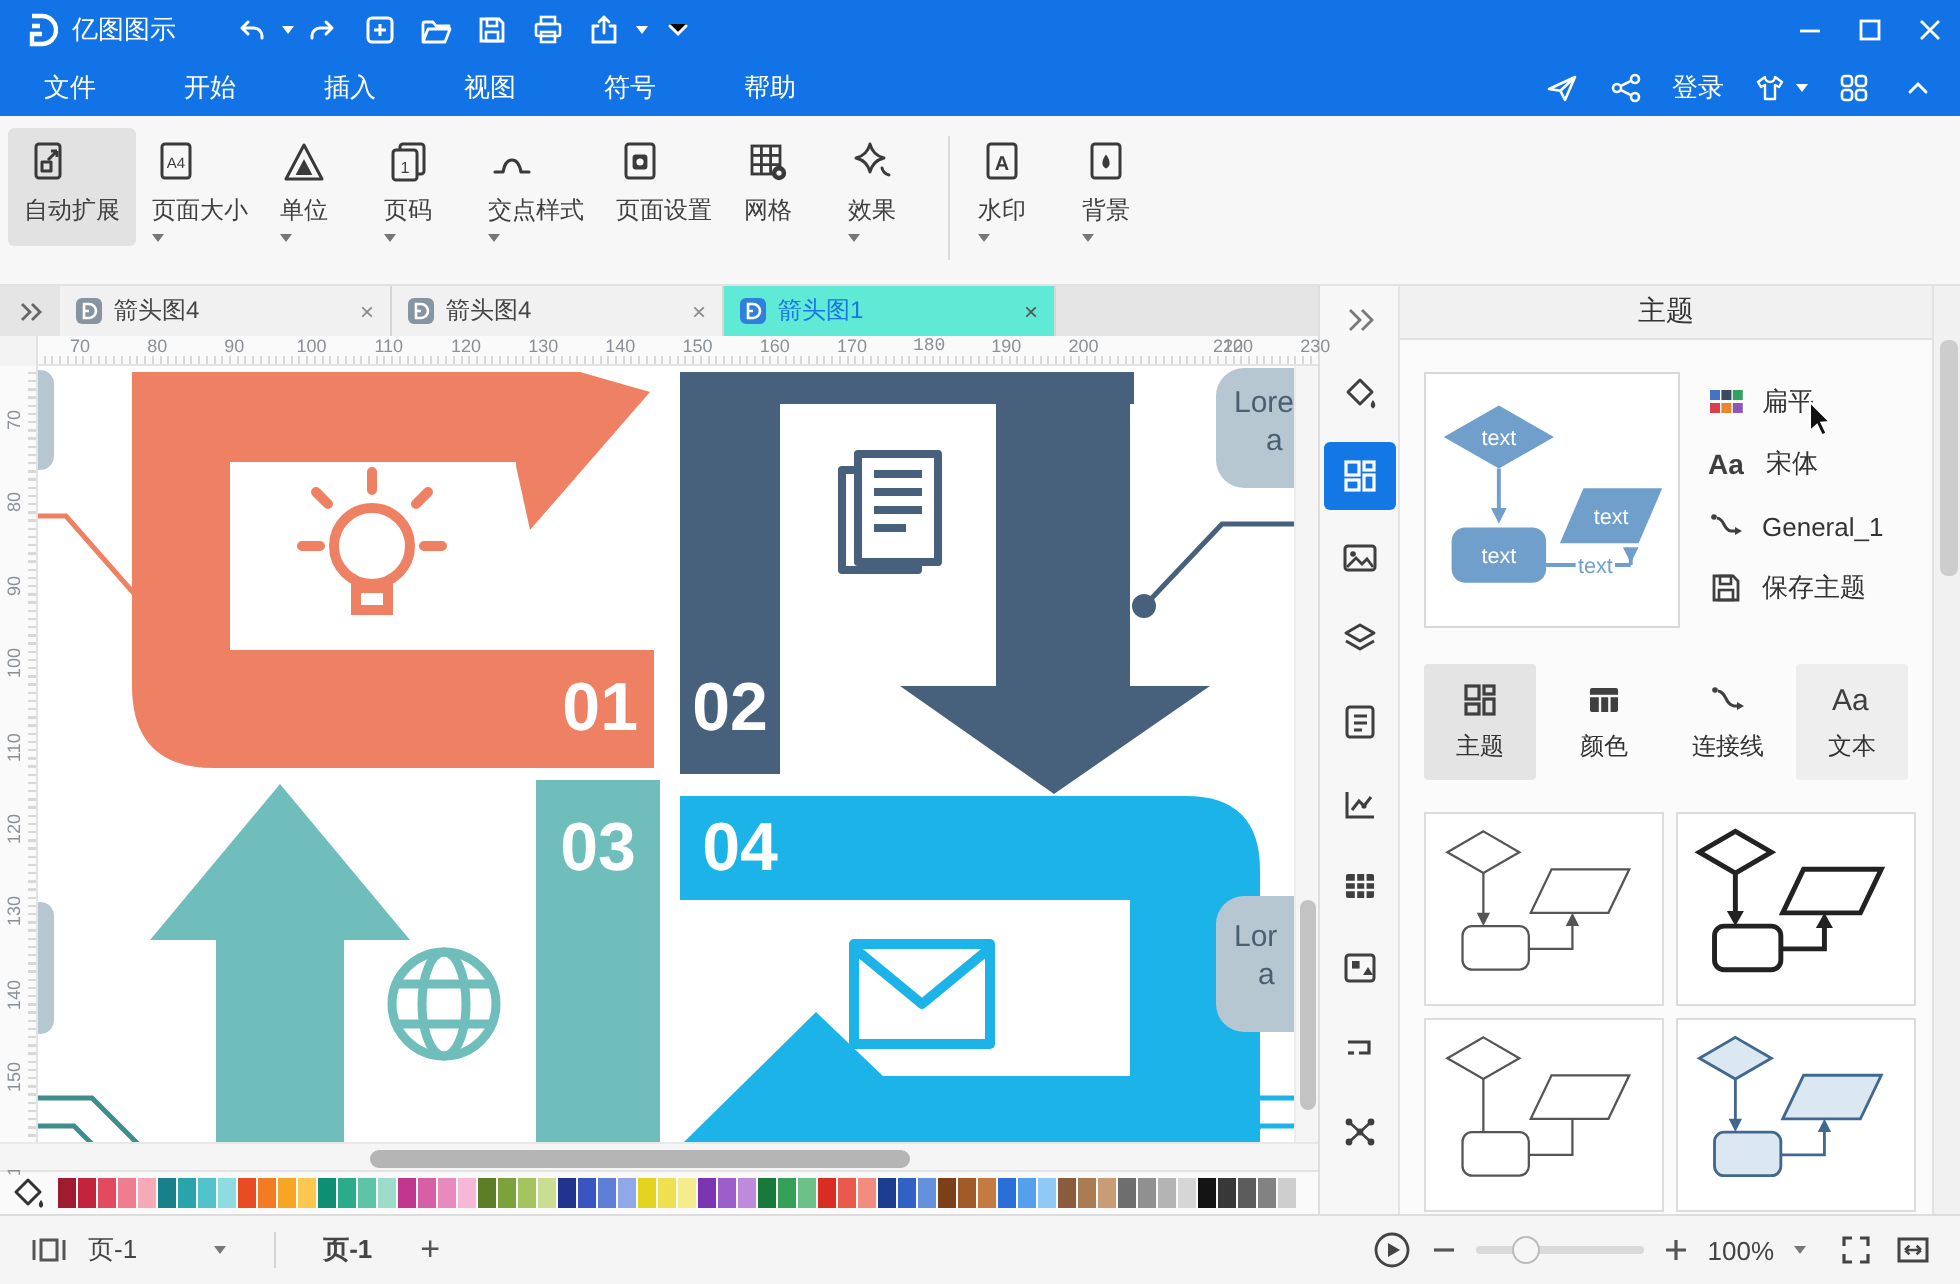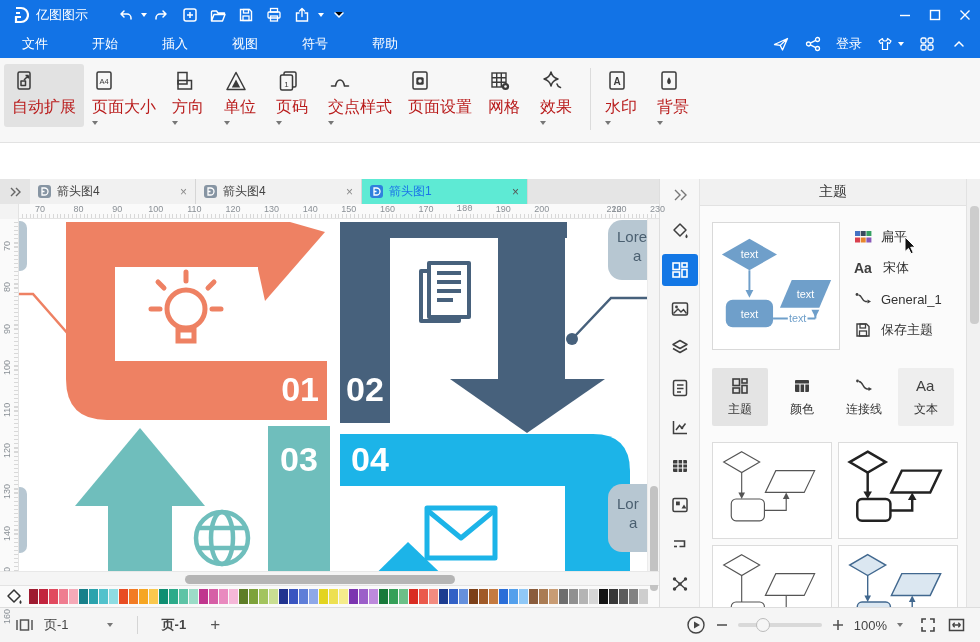--- a/index.html
+++ b/index.html
@@ -23,27 +23,27 @@
   .menu-item { padding:0 22px; display:flex; align-items:center; font-size:13px; }
   .menu-item.active { background:#fff; color:#333; }
   .menu-right { margin-left:auto; display:flex; align-items:center; gap:14px; padding-right:12px; }
   .mi-icon { display:flex; align-items:center; }
 
   
   .ribbon { height:85px; background:#f7f7f7; border-bottom:1px solid #e2e2e2; display:flex; align-items:flex-start; padding:6px 2px 0 4px; flex:0 0 auto; }
   .rbtn { display:flex; flex-direction:column; align-items:flex-start; padding:5px 8px 2px; border-radius:3px; min-width:52px; }
   .rbtn.selected { background:#e2e2e2; }
   .rbtn .ric { margin-bottom:4px; }
-  .rbtn .rlabel { font-size:16px; color:#b91c1c; white-space:nowrap; }
+  .rbtn .rlabel { font-size:12px; color:#404040; white-space:nowrap; }
   .rbtn .rcaret { margin-top:3px; height:4px; }
   .rsep { width:1px; height:62px; background:#dcdcdc; margin:4px 6px 0; }
 
   
   .left-col { width:660px; display:flex; flex-direction:column; border-right:1px solid #dedede; }
-  .content-row { flex:1; display:flex; min-height:0;margin-top:36px; }
+  .content-row { flex:1; display:flex; min-height:0; }
   .tabbar { height:25px; background:#e5e5e5; display:flex; align-items:stretch; flex:0 0 auto; }
   .tab-chevron { width:30px; display:flex; align-items:center; justify-content:center; }
   .doc-tab { width:166px; background:#f1f1f1; border-right:1px solid #d6d6d6; display:flex; align-items:center; padding:0 8px; gap:6px; font-size:12px; color:#444; }
   .doc-tab .tab-close { margin-left:auto; color:#8a8a8a; font-size:12px; }
   .doc-tab.active { background:#5eead4; color:#1b74e8; }
   .doc-tab.active .tab-close { color:#555; }
 
   
   .ruler-row { height:15px; display:flex; flex:0 0 auto; background:#f7f7f7; border-bottom:1px solid #e3e3e3; }
   .ruler-corner { width:19px; height:15px; background:#f3f3f3; border-right:1px solid #e3e3e3; }
@@ -246,30 +246,20 @@
         </svg>
       <span class="rlabel">自动扩展</span>
       <span class="rcaret"></span>
     </div>
     <div class="rbtn">
       <svg class="ric" width="24" height="24" viewBox="0 0 24 24">
           <rect x="5" y="3" width="14" height="17" rx="1.5" stroke="#3a3a3a" stroke-width="1.5" fill="none"></rect>
           <text x="12" y="15" font-size="7.5" text-anchor="middle" fill="#3a3a3a" font-family="Liberation Sans,sans-serif">A4</text>
         </svg>
       <span class="rlabel">页面大小</span>
-      <span class="rcaret caret-g"></span>
-    </div>
-    <div class="rbtn">
-      <svg class="ric" width="24" height="24" viewBox="0 0 24 24">
-          <g stroke="#3a3a3a" stroke-width="1.5" fill="none">
-            <rect x="6" y="3.5" width="9" height="11.5"></rect>
-            <rect x="6" y="11.5" width="13.5" height="8.5"></rect>
-          </g>
-        </svg>
-      <span class="rlabel">方向</span>
       <span class="rcaret caret-g"></span>
     </div>
     <div class="rbtn">
       <svg class="ric" width="24" height="24" viewBox="0 0 24 24">
           <polygon points="12,3.5 21,20.5 3,20.5" stroke="#3a3a3a" stroke-width="1.5" fill="none" stroke-linejoin="round"></polygon>
           <polygon points="12,10.5 16.2,18.5 7.8,18.5" fill="#3a3a3a"></polygon>
         </svg>
       <span class="rlabel">单位</span>
       <span class="rcaret caret-g"></span>
     </div>

